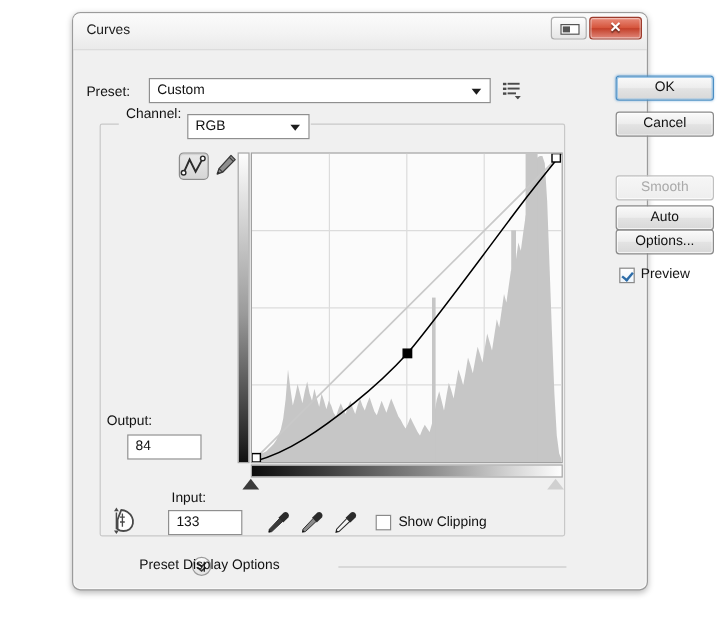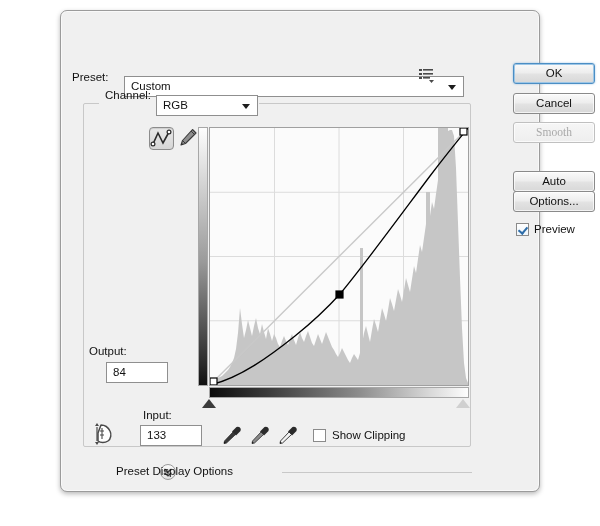--- a/index.html
+++ b/index.html
@@ -268,23 +268,34 @@
     background: #c8c8c8;
   }
 
   svg { display: block; }
 </style>
 </head>
 <body>
 
 <div id="dialog">
 
+  <div id="titlebar">
+    <div id="title-text">Curves</div>
+
+    <div class="titlebtn" id="btn-panel">
+      <span class="glyph"></span>
+    </div>
+
+    <div class="titlebtn" id="btn-close">
+      <span class="x">✕</span>
+    </div>
+  </div>
 
   <div class="lbl" style="left:11px; top:60px;">Preset:</div>
-  <div class="combo" style="left:63px; top:65px; width:340px; height:21px;text-decoration:underline;">
+  <div class="combo" style="left:63px; top:54px; width:285px; height:21px;text-decoration:underline;">
     <span class="value">Custom</span>
     <span class="arrow"></span>
   </div>
   <div style="position:absolute; left:358px; top:57px; width:16px; height:15px;">
     <svg width="16" height="15" viewBox="0 0 16 15">
       <g fill="#4a4a4a">
         <rect x="0" y="1" width="3" height="2"></rect>
           <rect x="4" y="1" width="10" height="1.6"></rect>
         <rect x="0" y="5" width="3" height="2"></rect>
           <rect x="4" y="5" width="10" height="1.6"></rect>
@@ -427,20 +438,20 @@
     <svg width="14" height="14" viewBox="0 0 14 14" style="position:absolute;left:0;top:0;">
       <path d="M3.5 4 L7 7 L10.5 4" fill="none" stroke="#3a3a3a" stroke-width="1.4"></path>
       <path d="M3.5 7.8 L7 10.8 L10.5 7.8" fill="none" stroke="#3a3a3a" stroke-width="1.4"></path>
     </svg>
   </div>
   <div class="lbl" style="left:55px; top:454px;">Preset Display Options</div>
   <div id="disclosure-line"></div>
 
   <div class="btn" style="top:82px;">Cancel</div>
   <div class="btn primary" style="top:52px;">OK</div>
-  <div class="btn disabled" style="top:111px;font-family:Liberation Serif, serif;">Smooth</div>
+  <div class="btn disabled" style="top:135px;">Smooth</div>
   <div class="btn" style="top:180px;">Options...</div>
   <div class="btn" style="top:160px;">Auto</div>
 
   <div class="checkbox checked" style="left:455px; top:212px;"></div>
   <div class="lbl" style="left:473px; top:212px;">Preview</div>
 
 </div>
 
 </body></html>

